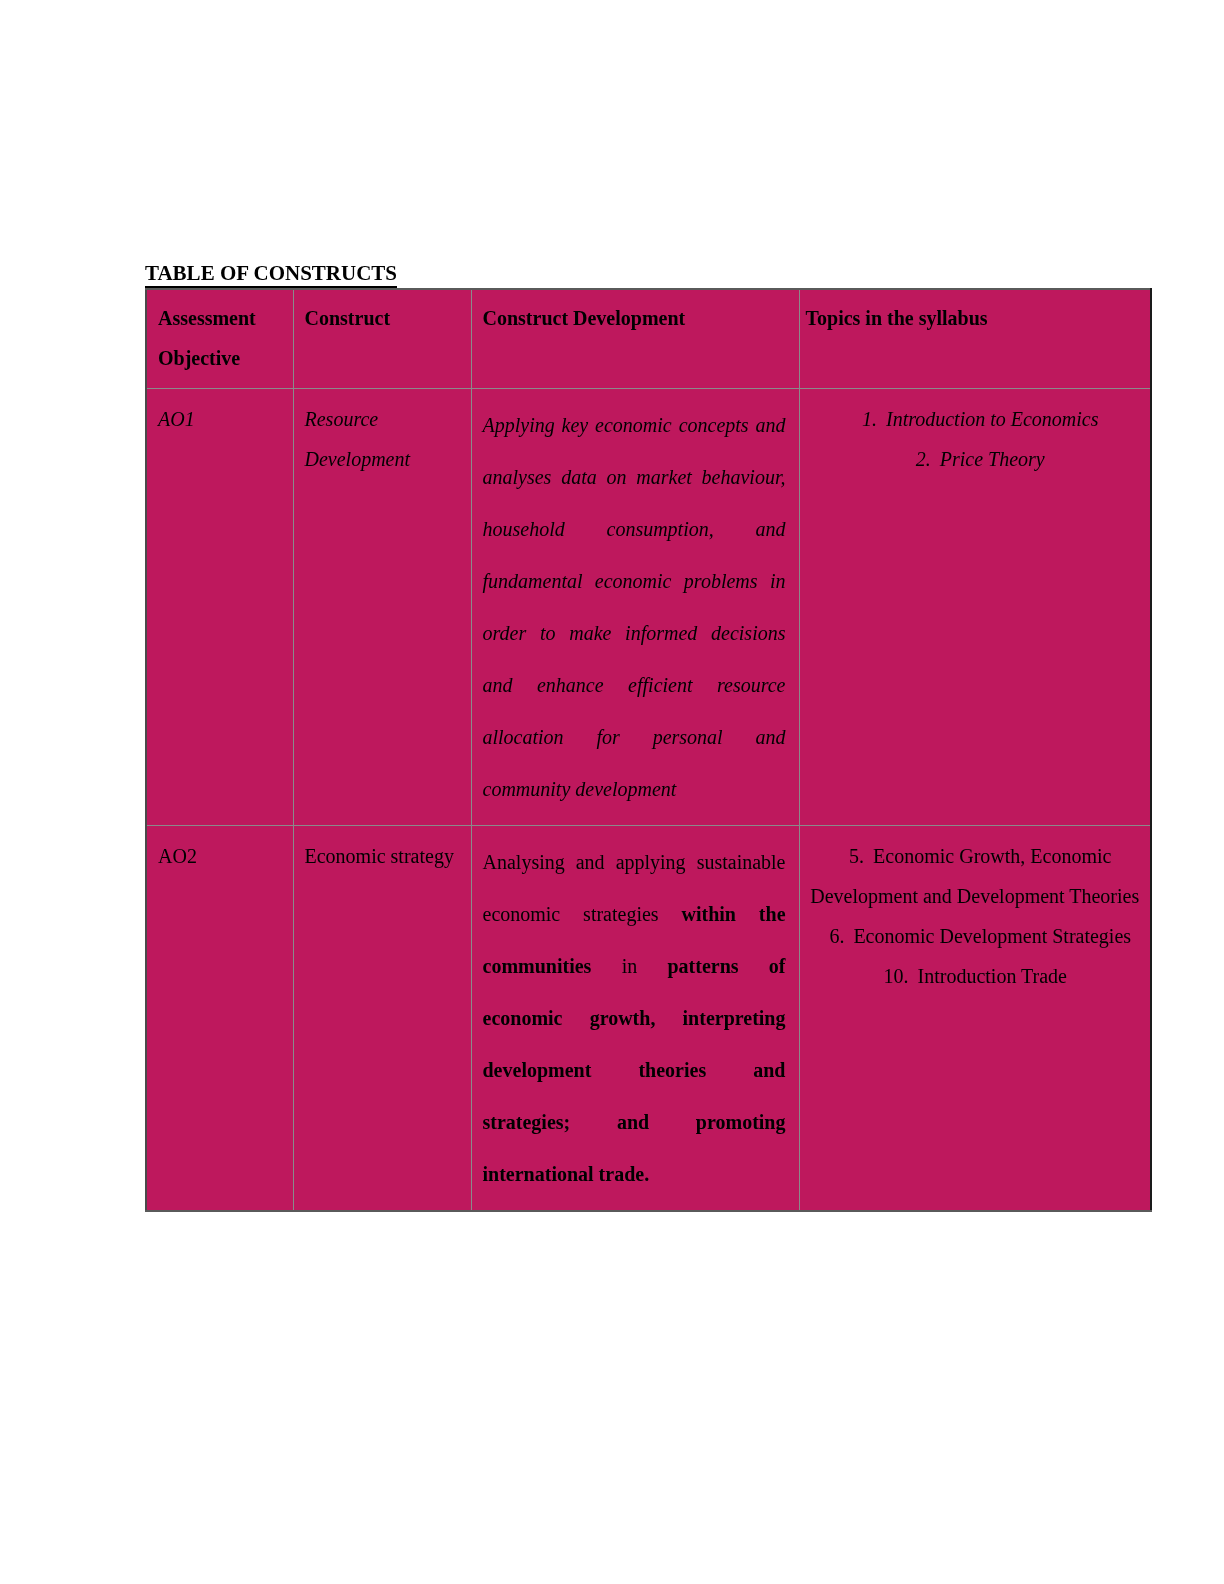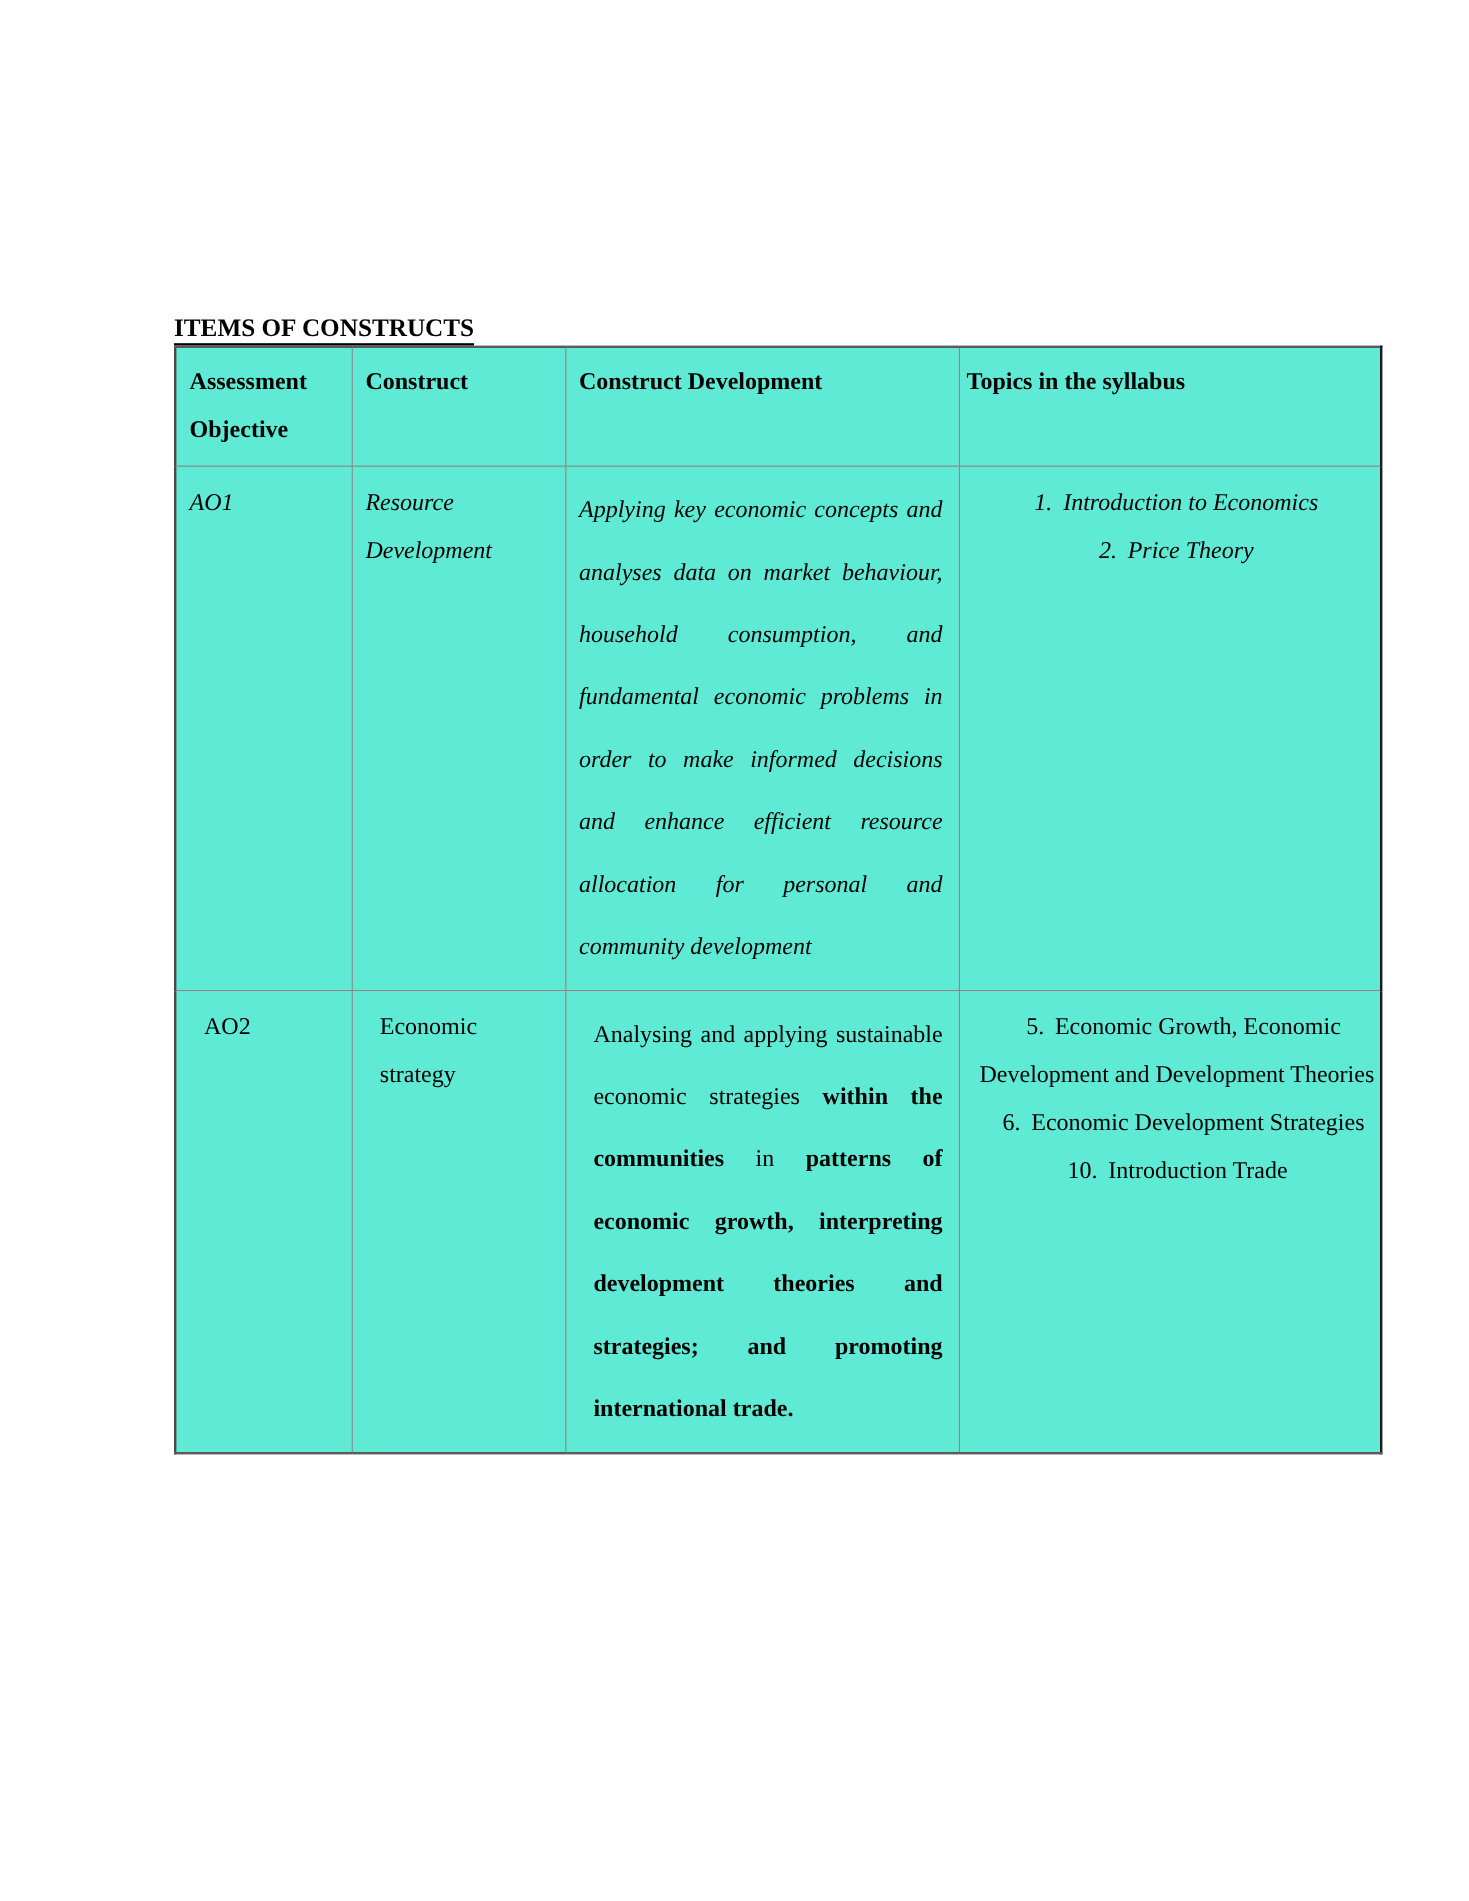--- a/index.html
+++ b/index.html
@@ -61,26 +61,26 @@
     top: 288px;
     width: 1005px;
     border-collapse: collapse;
     table-layout: fixed;
     font-size: 20px;
   }
   .constructs-table td {
     border: 1px solid #8a8a8a;
     vertical-align: top;
     padding: 0;
-    background: #5eead4;
+    background: #be185d;
   }
   .constructs-table .outer-top   { border-top: 2px solid #5a5a5a; }
   .constructs-table .outer-left  { border-left: 2px solid #4a4a4a; }
   .constructs-table .outer-right { border-right: 2px solid #1a1a1a; }
-  .constructs-table .outer-bottom{ border-bottom: 2px solid #5a5a5a; padding-left: 12px; }
+  .constructs-table .outer-bottom{ border-bottom: 2px solid #5a5a5a; }
 
   .col-ao    { width: 147px; }
   .col-con   { width: 178px; }
   .col-desc  { width: 328px; }
   .col-top   { width: 352px; }
 
   .cell-inner {
     padding: 10px 12px 10px 11px;
     line-height: 40px;
   }
@@ -127,21 +127,21 @@
   .topic-item .txt {
     display: inline;
   }
 </style>
 </head>
 <body>
 
 <div class="page">
 
 
-  <h2 class="section-heading"><span>ITEMS OF CONSTRUCTS</span></h2>
+  <h2 class="section-heading"><span>TABLE OF CONSTRUCTS</span></h2>
 
   <table class="constructs-table">
     <colgroup>
       <col class="col-ao">
       <col class="col-con">
       <col class="col-desc">
       <col class="col-top">
     </colgroup>
     <tbody>
       <tr class="row-head">

